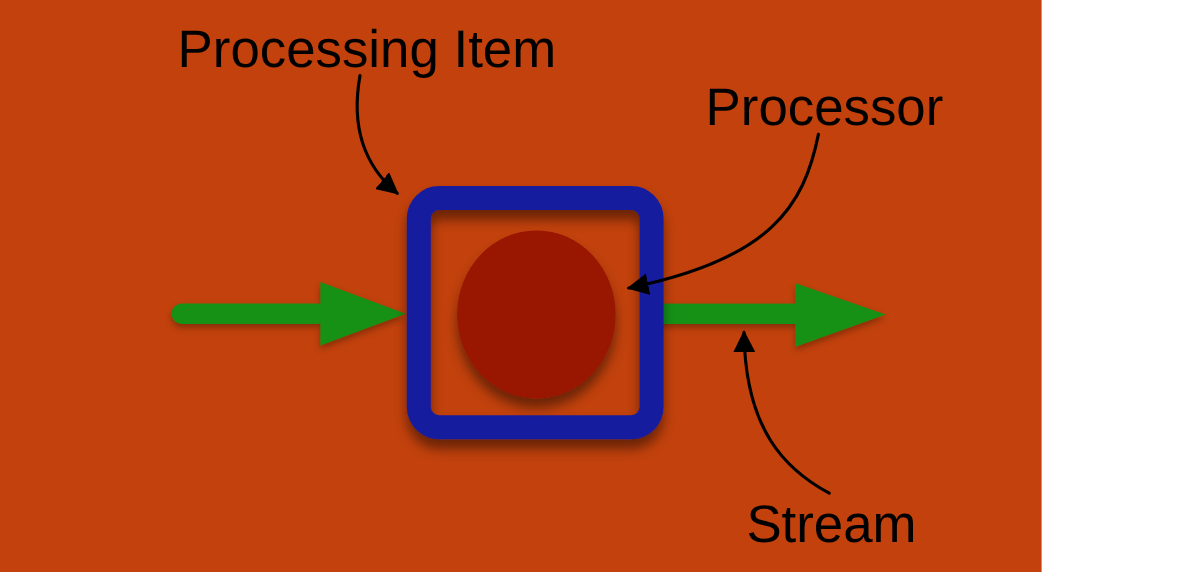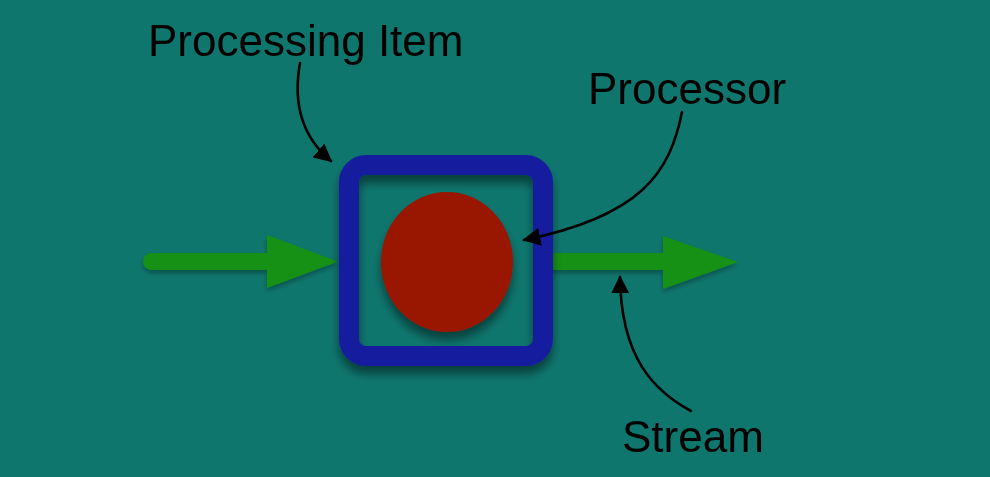--- a/index.html
+++ b/index.html
@@ -2,23 +2,23 @@
 <html><head>
 <meta charset="utf-8">
 <style>
   html, body {
     margin: 0;
     padding: 0;
     background: #ffffff;
   }
   .canvas {
     position: relative;
-    width: 990px;
+    width: 868px;
     height: 477px;
-    background: #0f766e;
+    background: #c2410c;
     overflow: hidden;
     font-family: "Liberation Sans", sans-serif;
   }
   svg {
     display: block;
   }
   .diagram-label {
     font-family: "Liberation Sans", sans-serif;
     font-size: 44px;
     font-weight: 400;

